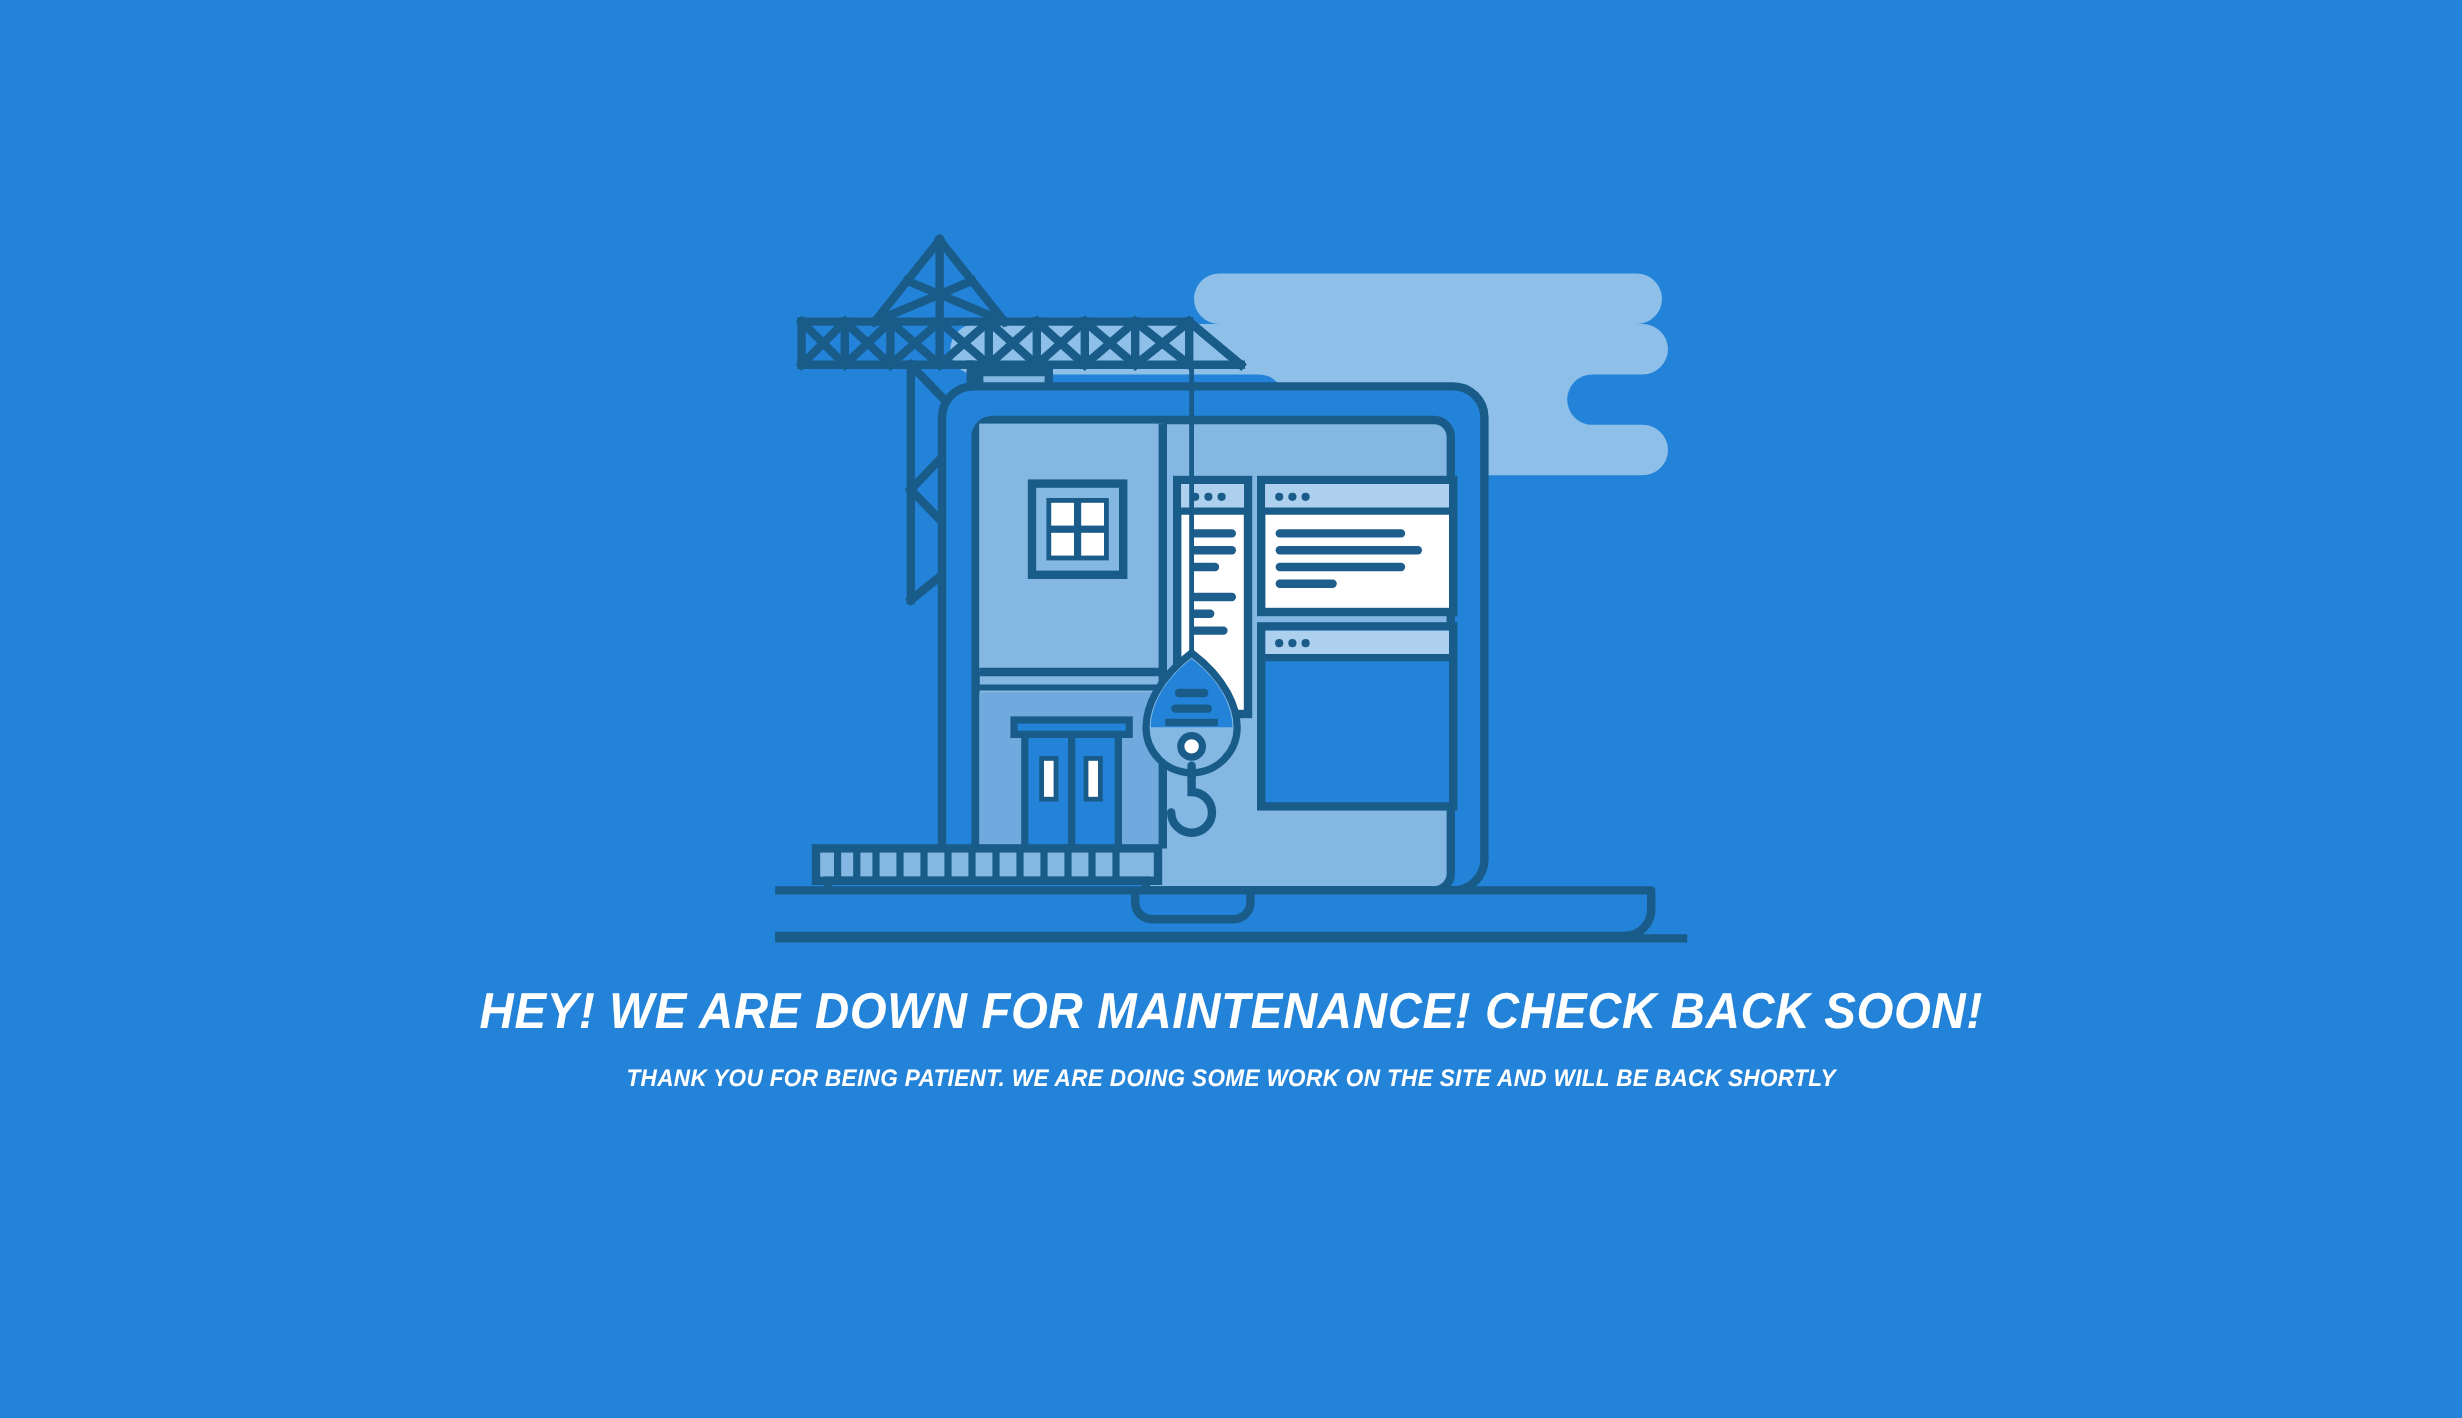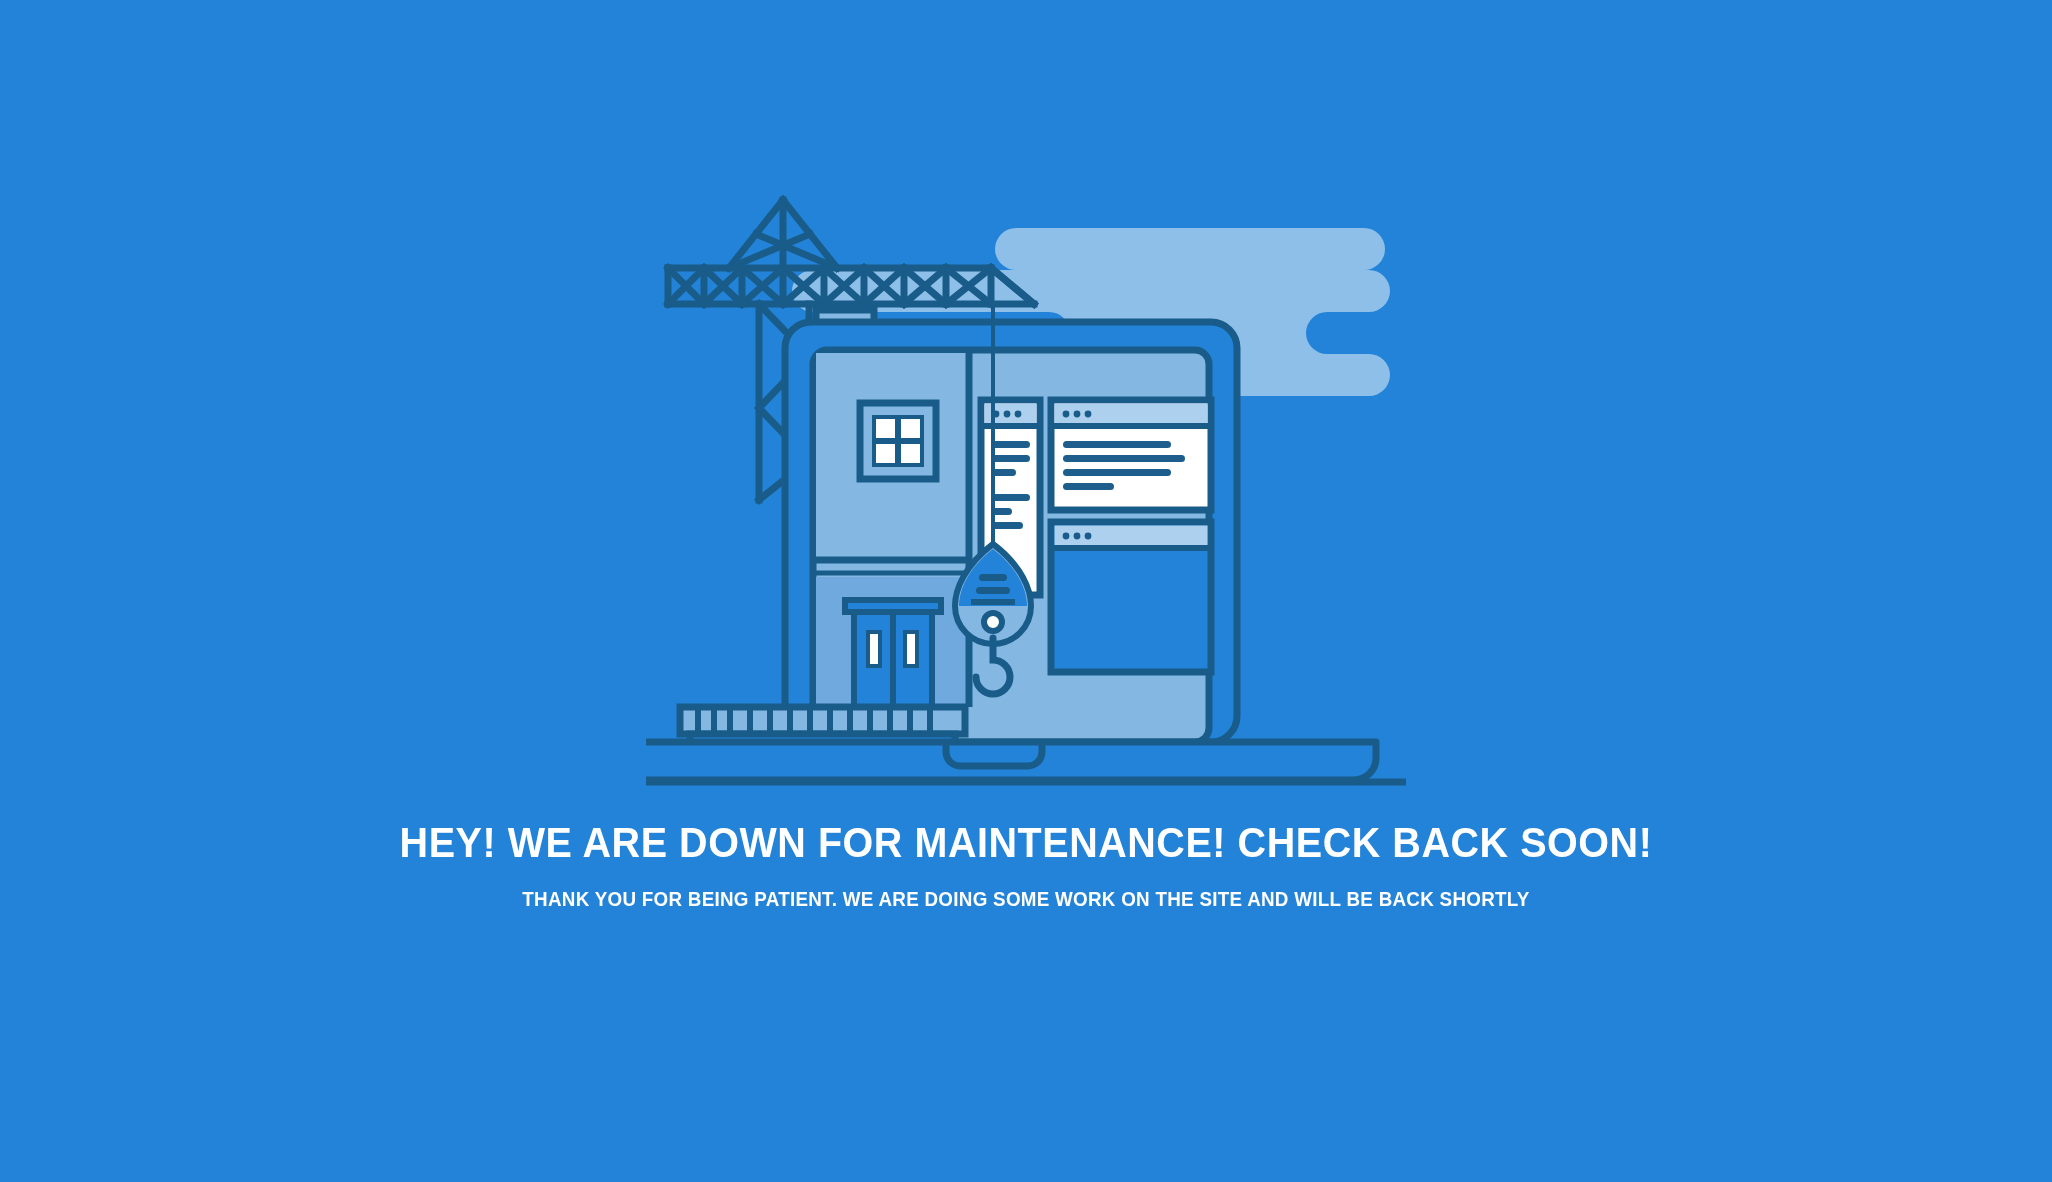--- a/index.html
+++ b/index.html
@@ -36,20 +36,21 @@
     width: 760px;
     height: 620px;
     margin-top: 170px;
   }
   .text-block {
     position: absolute;
     left: 0;
     top: 820px;
     width: 2052px;
     text-align: center;
+    font-style: italic;
   }
   .headline {
     color: #ffffff;
     font-family: "Liberation Sans Narrow", "Liberation Sans", sans-serif;
     font-weight: 700;
     font-size: 42px;
     letter-spacing: 0.6px;
     line-height: 1.1;
     margin: 0;
     white-space: nowrap;

